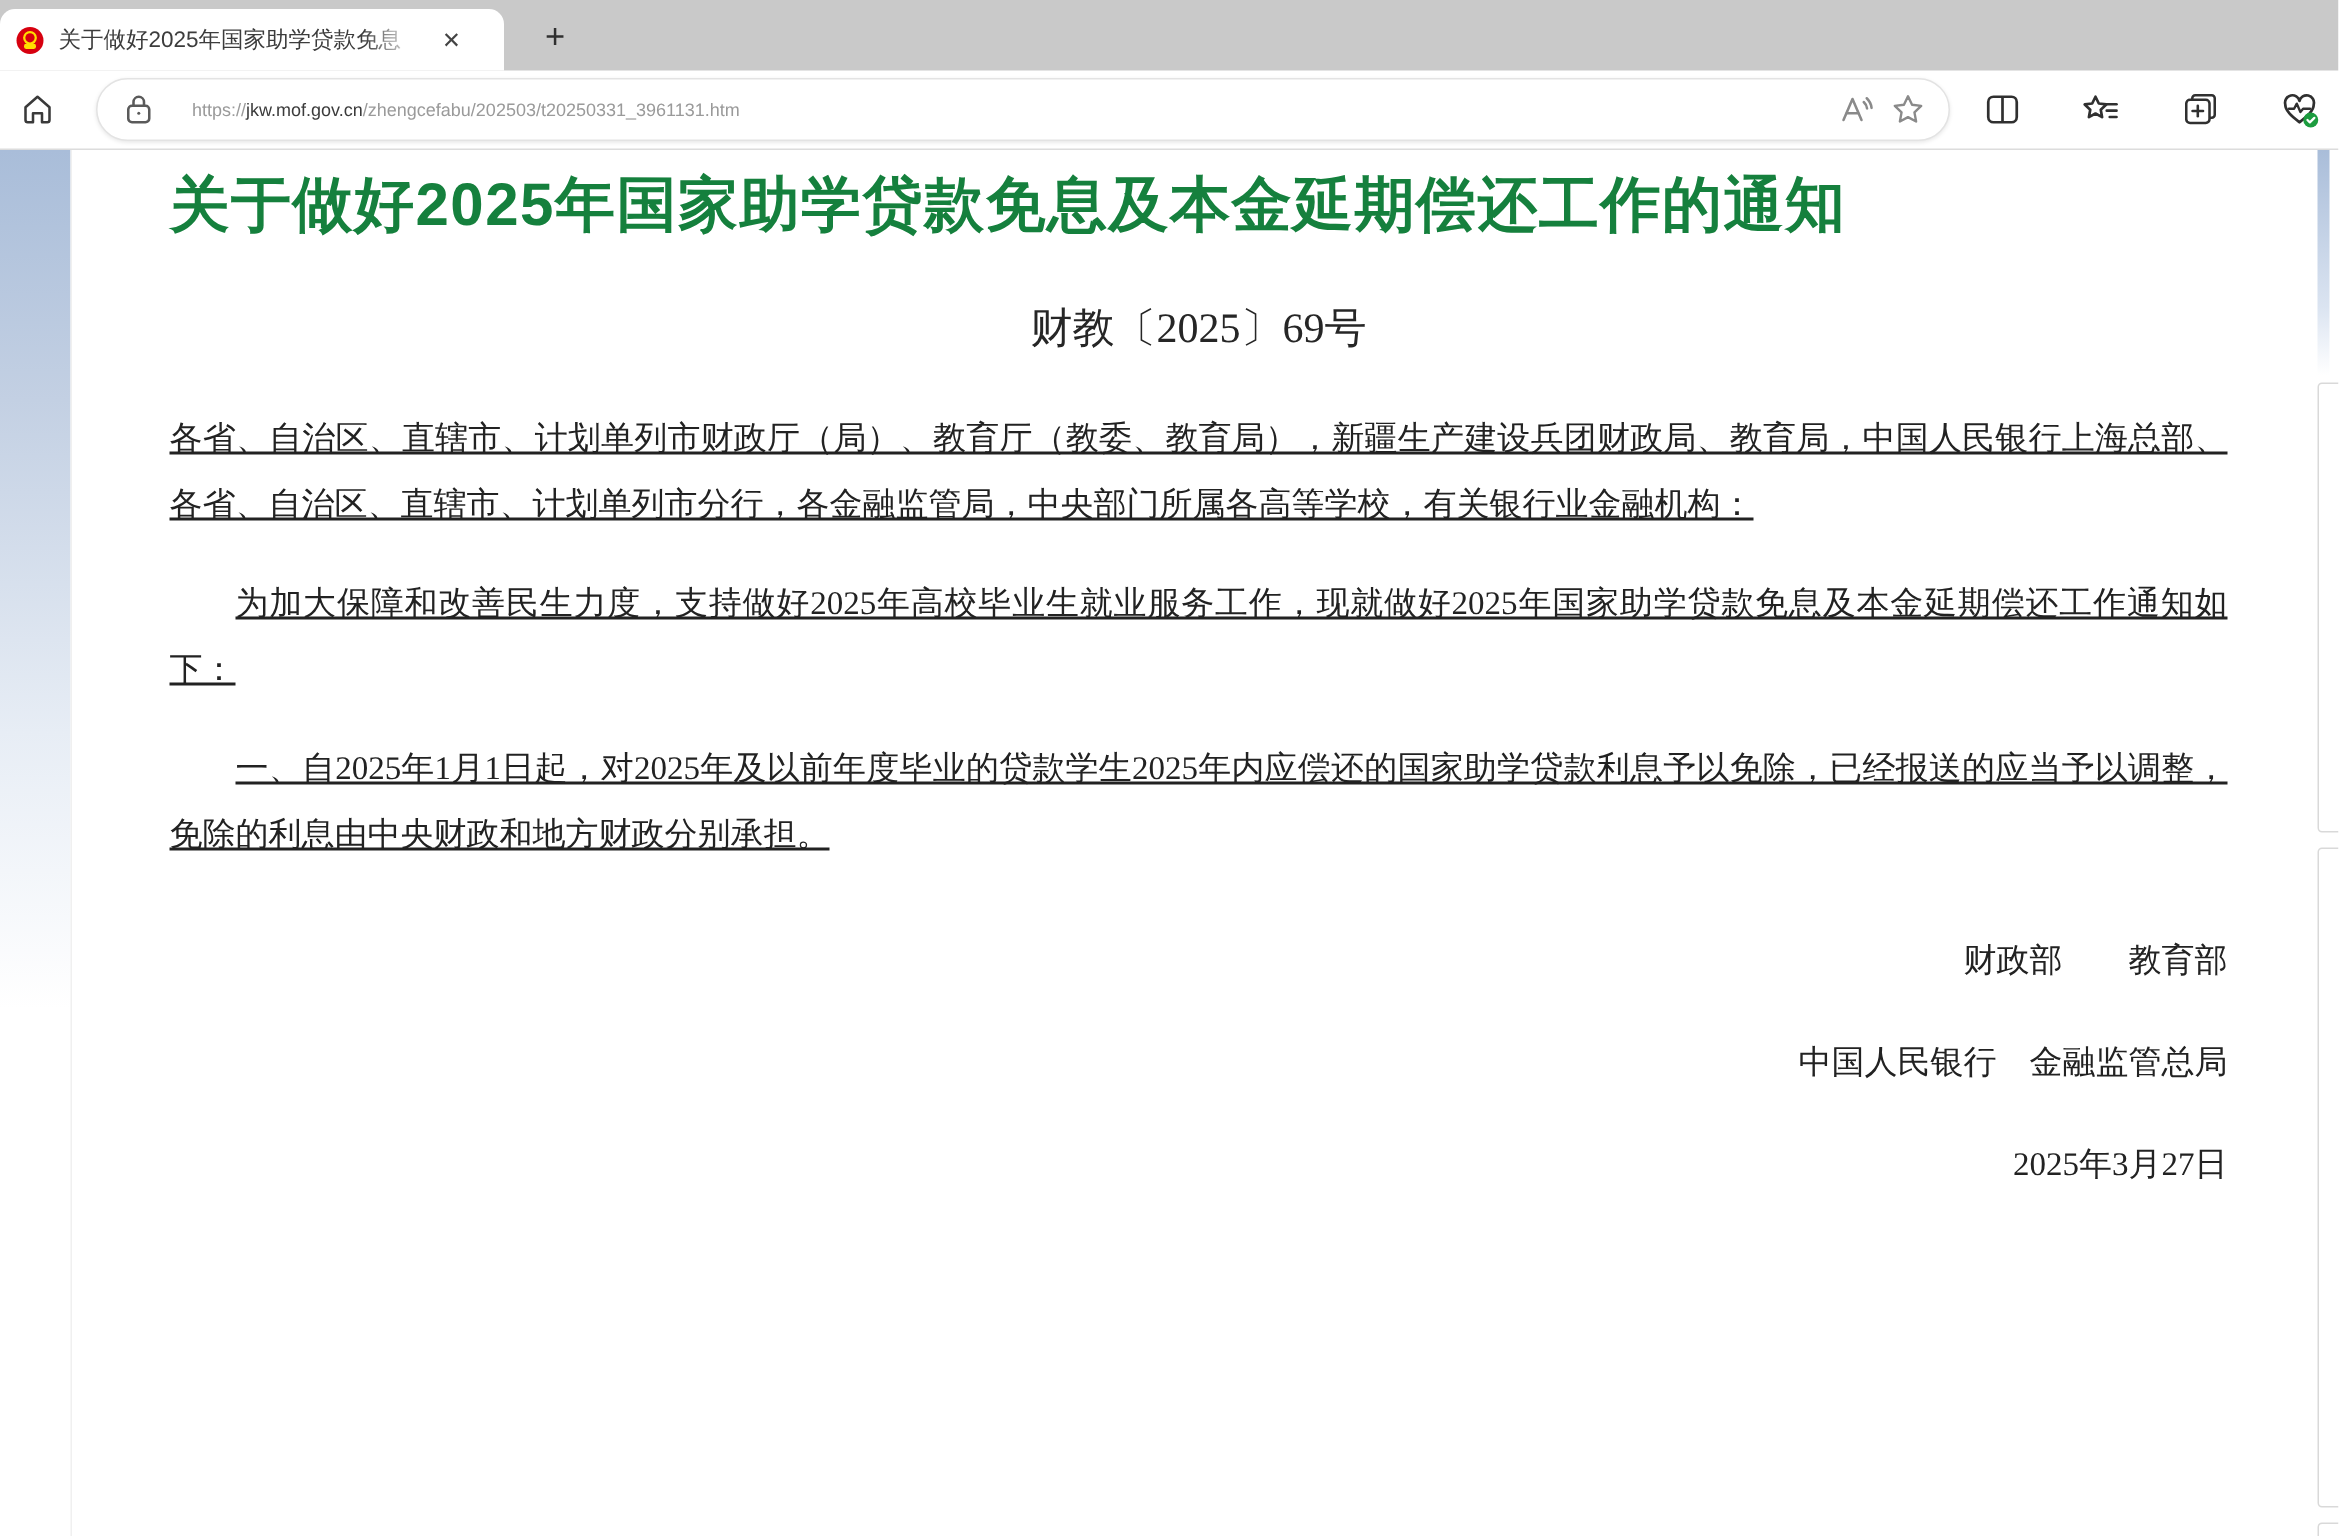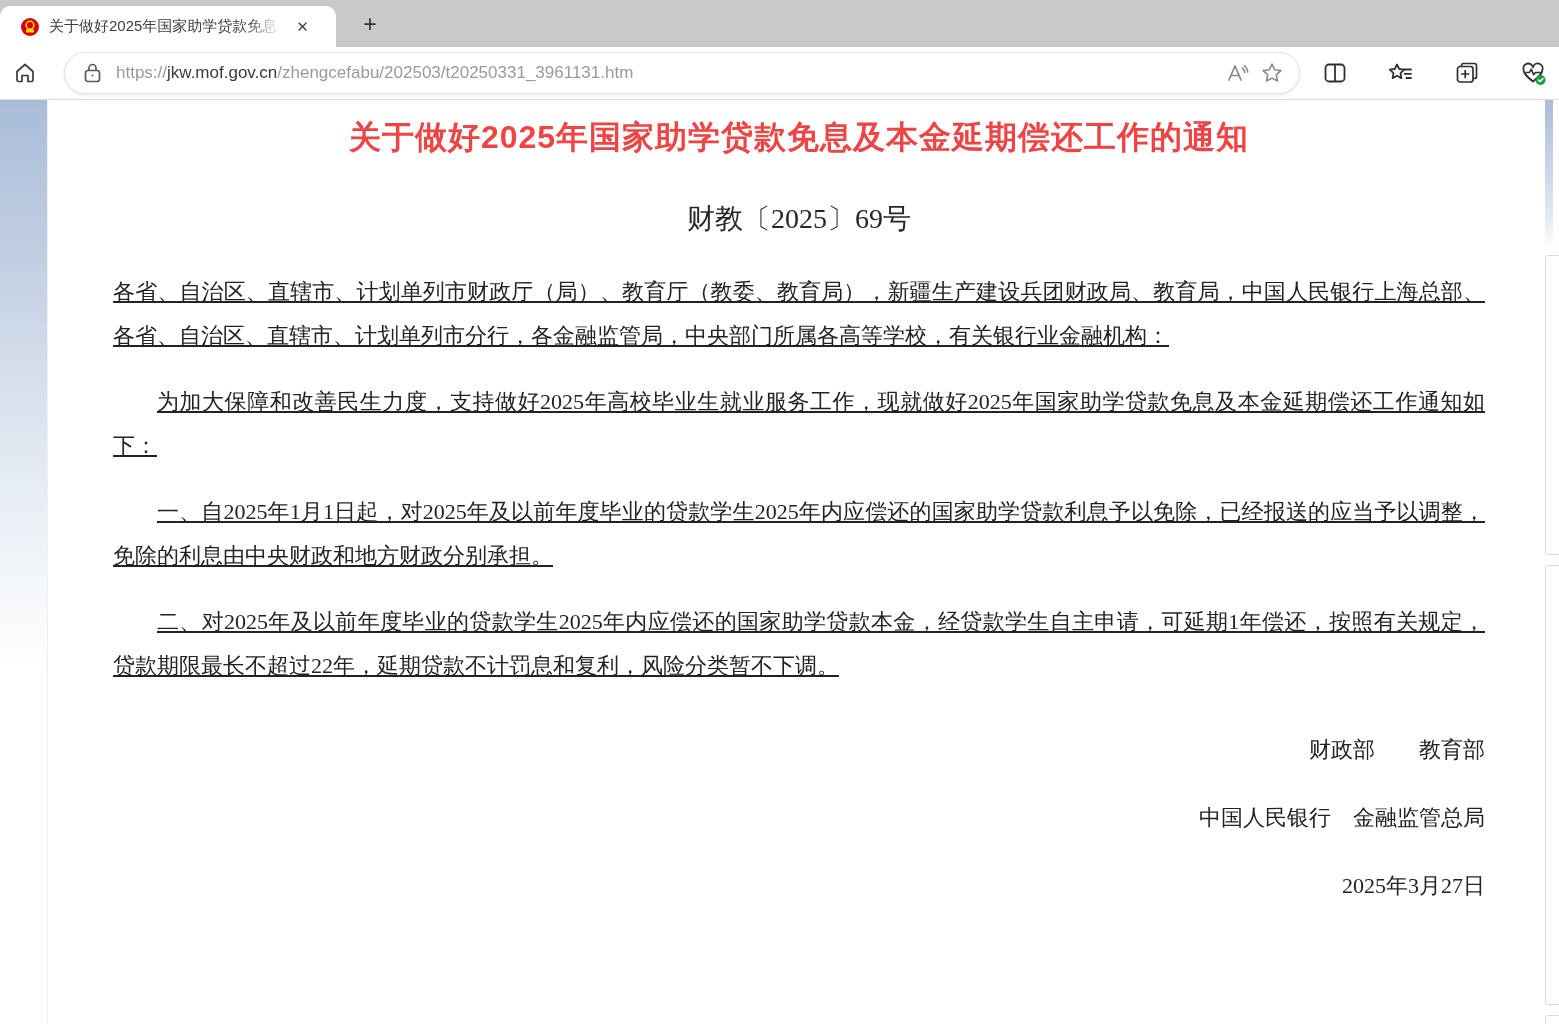--- a/index.html
+++ b/index.html
@@ -3,42 +3,42 @@
 <meta charset="utf-8">
 <style>
   * { margin:0; padding:0; box-sizing:border-box; }
   html,body { width:1559px; height:1025px; overflow:hidden; background:#fff;
               font-family:"Liberation Sans", sans-serif; }
 
   
   .tabstrip { position:relative; height:47px; background:#c9c9c9; }
   .tab { position:absolute; left:0; top:6px; width:336px; height:41px;
          background:#fff; border-radius:10px 10px 0 0;
-         display:flex; align-items:center; padding:0 20px; }
+         display:flex; align-items:center; padding:0 10px; }
   .favicon { width:20px; height:20px; flex:0 0 20px; margin-right:9px; }
   .tab-title { font-size:15px; color:#3c3c3c; white-space:nowrap; overflow:hidden;
                width:248px;
                -webkit-mask-image:linear-gradient(to right,#000 82%,transparent 97%);
                mask-image:linear-gradient(to right,#000 82%,transparent 97%); }
   .tab-close { width:28px; height:28px; display:flex; align-items:center; justify-content:center;
                font-size:15px; color:#444; border-radius:6px; cursor:pointer; }
   .newtab { position:absolute; left:352px; top:8px; width:36px; height:32px;
             display:flex; align-items:center; justify-content:center;
             font-size:23px; font-weight:300; color:#303030; border-radius:8px; cursor:pointer; }
 
   .navbar { height:53px; background:#fff; border-bottom:1px solid #dcdcdc;
             display:flex; align-items:center; }
   .nav-icon { width:34px; height:34px; display:flex; align-items:center; justify-content:center;
               border-radius:8px; cursor:pointer; flex:0 0 auto; }
   .home-btn { margin-left:8px; }
   .addressbar { height:42px; width:1236px; margin-left:22px; background:#fff;
                 border:1px solid #e3e3e3; border-radius:21px;
                 box-shadow:0 1px 3px rgba(0,0,0,.10);
                 display:flex; align-items:center; padding:0 10px 0 18px; }
-  .url { flex:1; font-size:17px; color:#9a9a9a; margin-left:14px; white-space:nowrap; overflow:hidden; }
+  .url { flex:1; font-size:12px; color:#9a9a9a; margin-left:26px; white-space:nowrap; overflow:hidden; }
   .url .host { color:#3b3b3b; }
   .chrome-right { display:flex; align-items:center; margin-left:18px; gap:32px; }
 
   svg.ic { display:block; }
 
   
   .page { position:relative; height:924px; background:#fff; overflow:hidden; }
   .left-gradient { position:absolute; left:0; top:0; width:48px; height:100%;
                    background:linear-gradient(to bottom,#a9bdd9 0%,#c3d0e3 18%,#e7edf5 42%,#ffffff 62%);
                    border-right:1px solid #f0f0f0; }
@@ -46,21 +46,21 @@
   .scroll-thumb { position:absolute; right:6px; top:0; width:8px; height:150px;
                   background:linear-gradient(to bottom,#a9bdd9,#dbe4f1 70%,rgba(255,255,255,0)); }
   .clipped-panel { position:absolute; right:-10px; width:24px; background:#fff;
                    border:1px solid #d9d9d9; border-radius:3px; }
   .panel-1 { top:155px; height:300px; }
   .panel-2 { top:465px; height:440px; }
   .panel-3 { top:915px; height:200px; }
 
   .doc { position:absolute; left:48px; top:0; width:1497px; height:100%;
          padding:14px 60px 0 65px; }
-  .doc-title { text-align:center; font-size:32px; font-weight:bold; color:#ef4444;
+  .doc-title { text-align:left; font-size:40px; font-weight:bold; color:#15803d;
                letter-spacing:1px; line-height:46px;
                font-family:"Liberation Sans", sans-serif; }
   .doc-number { text-align:center; font-size:28px; color:#262626; margin-top:40px;
                 font-family:"Liberation Serif", serif; }
   .doc-body { margin-top:32px; font-family:"Liberation Serif", serif;
               font-size:22px; line-height:44px; color:#222; text-align:justify; }
   .doc-body p { margin-bottom:22px;text-decoration:underline; }
   .doc-body p.indent { text-indent:2em; }
   .sign-block { margin-top:40px; text-align:right; font-family:"Liberation Serif", serif;
                 font-size:22px; color:#222; }
@@ -150,21 +150,20 @@
 <div class="page">
   <div class="left-gradient"></div>
 
   <div class="doc">
     <div class="doc-title">关于做好2025年国家助学贷款免息及本金延期偿还工作的通知</div>
     <div class="doc-number">财教〔2025〕69号</div>
     <div class="doc-body">
       <p>各省、自治区、直辖市、计划单列市财政厅（局）、教育厅（教委、教育局），新疆生产建设兵团财政局、教育局，中国人民银行上海总部、各省、自治区、直辖市、计划单列市分行，各金融监管局，中央部门所属各高等学校，有关银行业金融机构：</p>
       <p class="indent">为加大保障和改善民生力度，支持做好2025年高校毕业生就业服务工作，现就做好2025年国家助学贷款免息及本金延期偿还工作通知如下：</p>
       <p class="indent">一、自2025年1月1日起，对2025年及以前年度毕业的贷款学生2025年内应偿还的国家助学贷款利息予以免除，已经报送的应当予以调整，免除的利息由中央财政和地方财政分别承担。</p>
-      <p class="indent">二、对2025年及以前年度毕业的贷款学生2025年内应偿还的国家助学贷款本金，经贷款学生自主申请，可延期1年偿还，按照有关规定，贷款期限最长不超过22年，延期贷款不计罚息和复利，风险分类暂不下调。</p>
     </div>
     <div class="sign-block">
       <div>财政部　　教育部</div>
       <div>中国人民银行　金融监管总局</div>
       <div>2025年3月27日</div>
     </div>
   </div>
 
   <div class="right-rail">
     <div class="scroll-thumb"></div>

